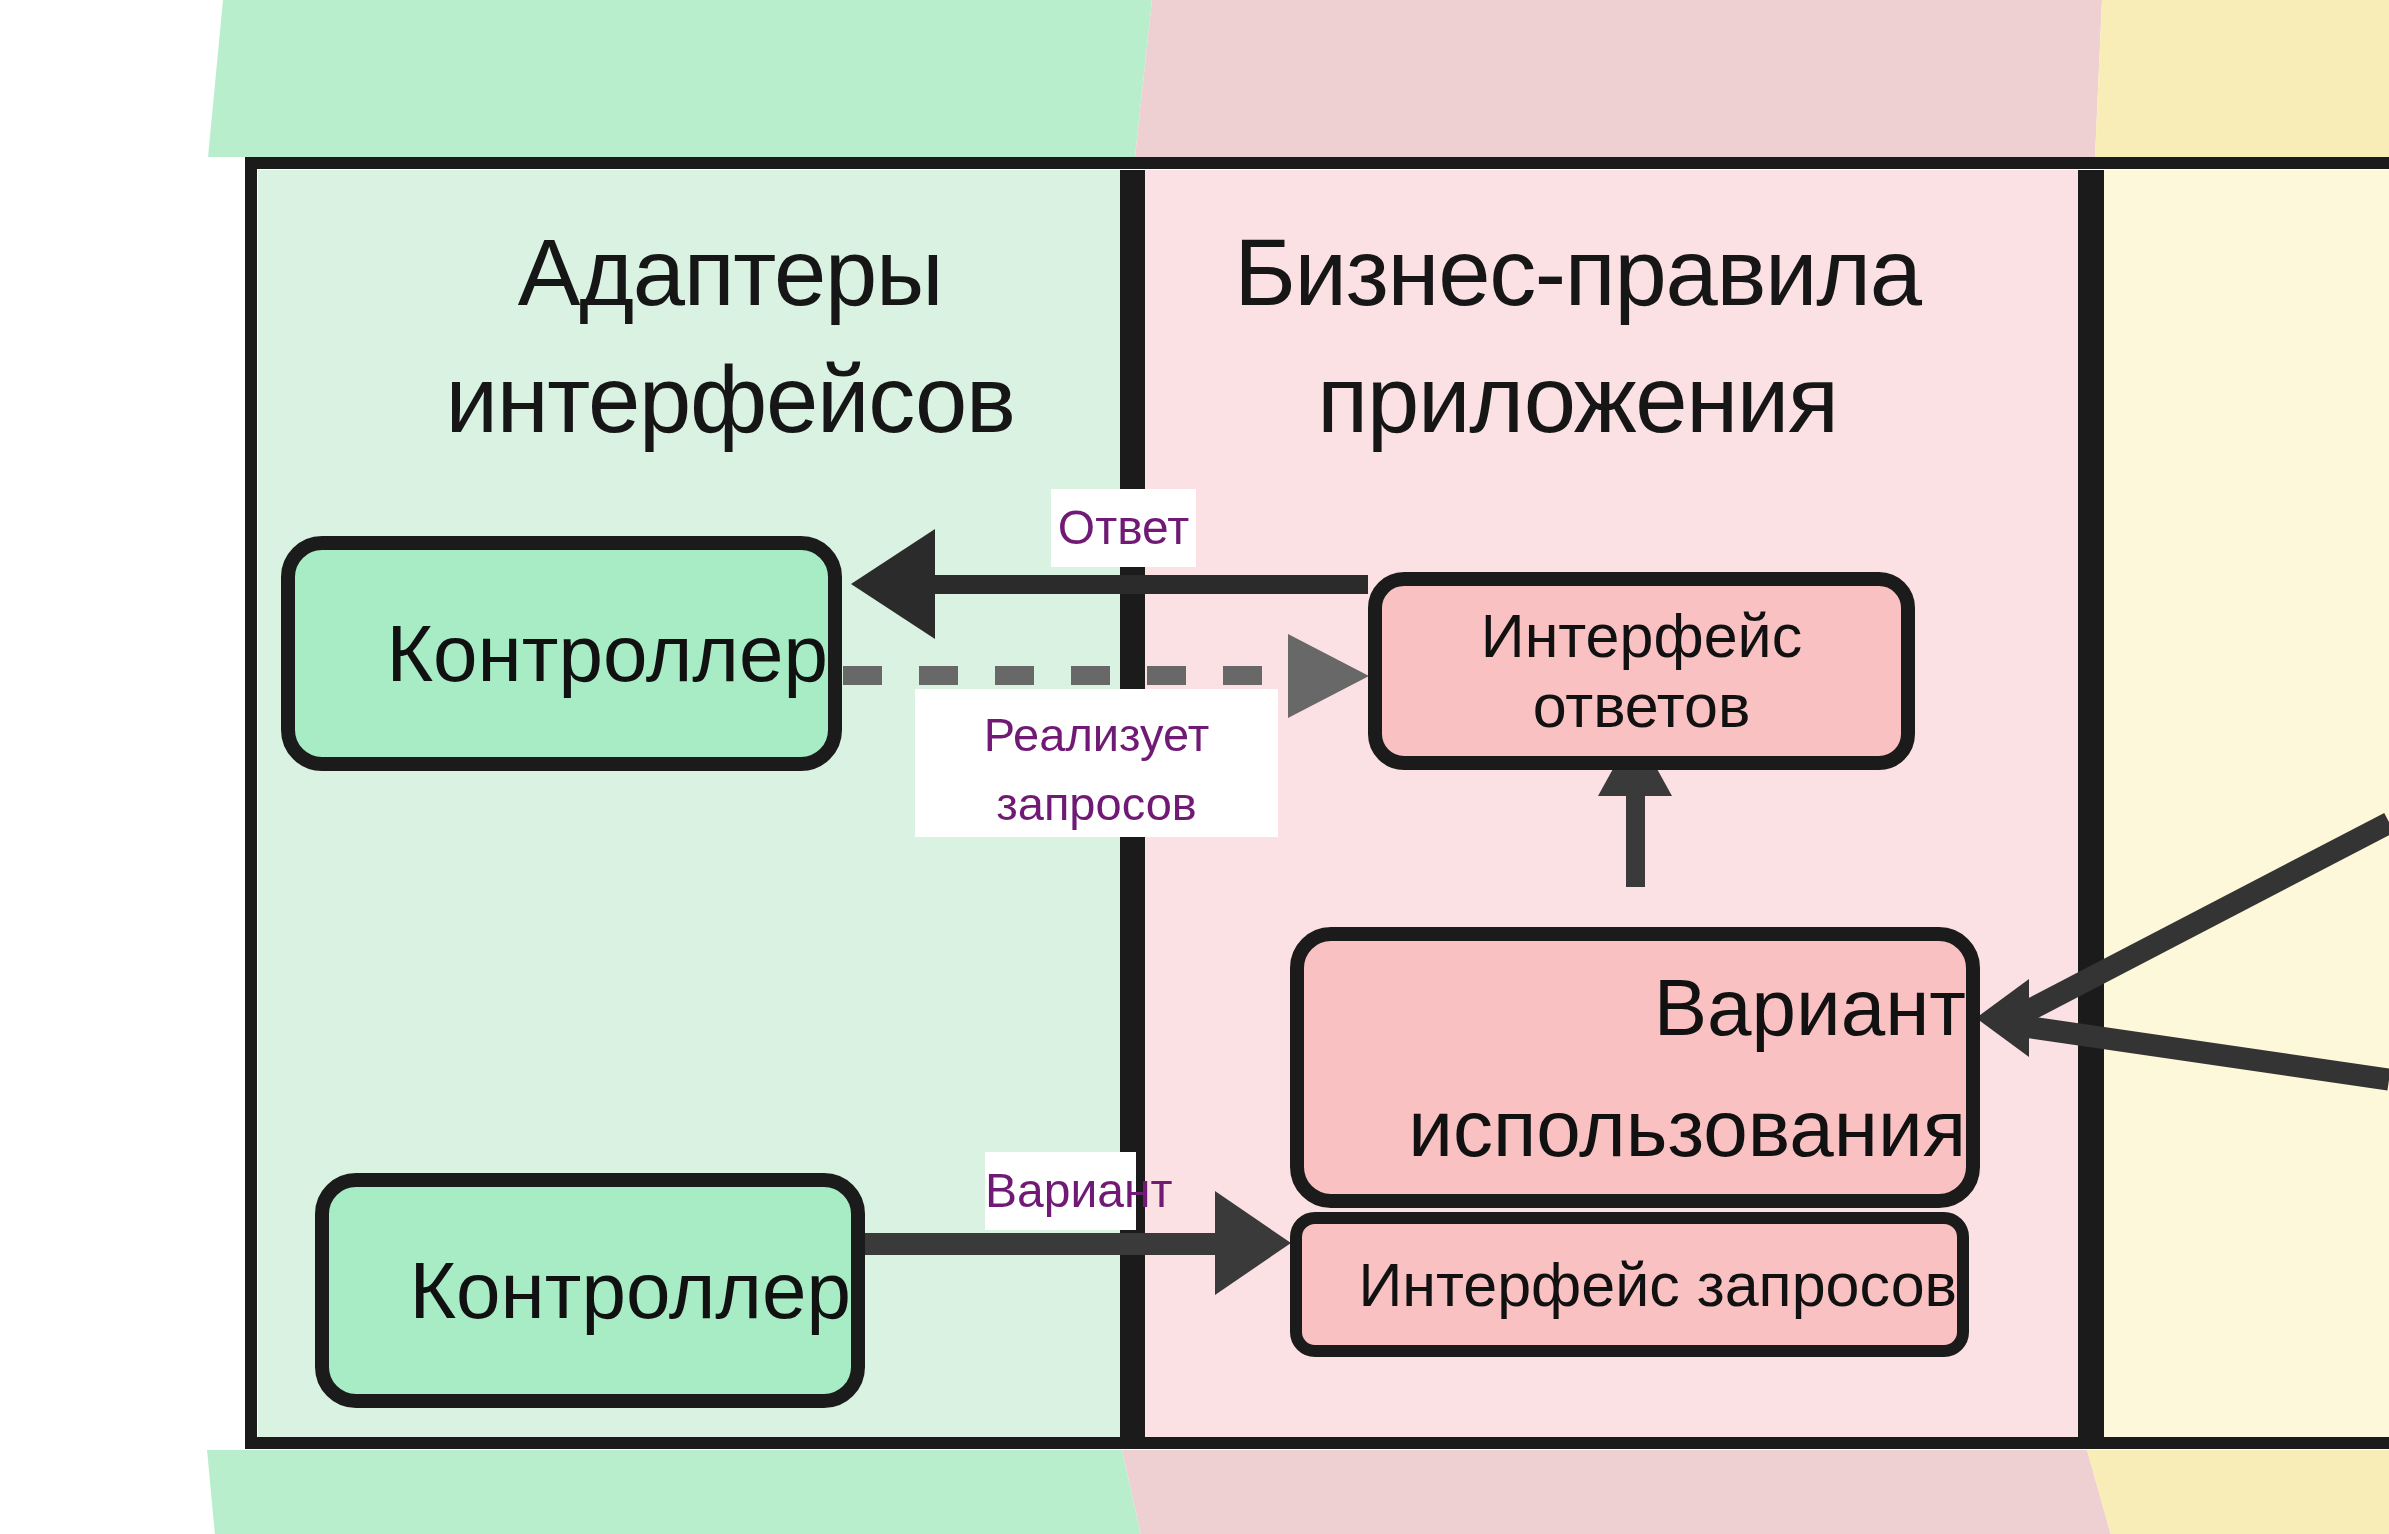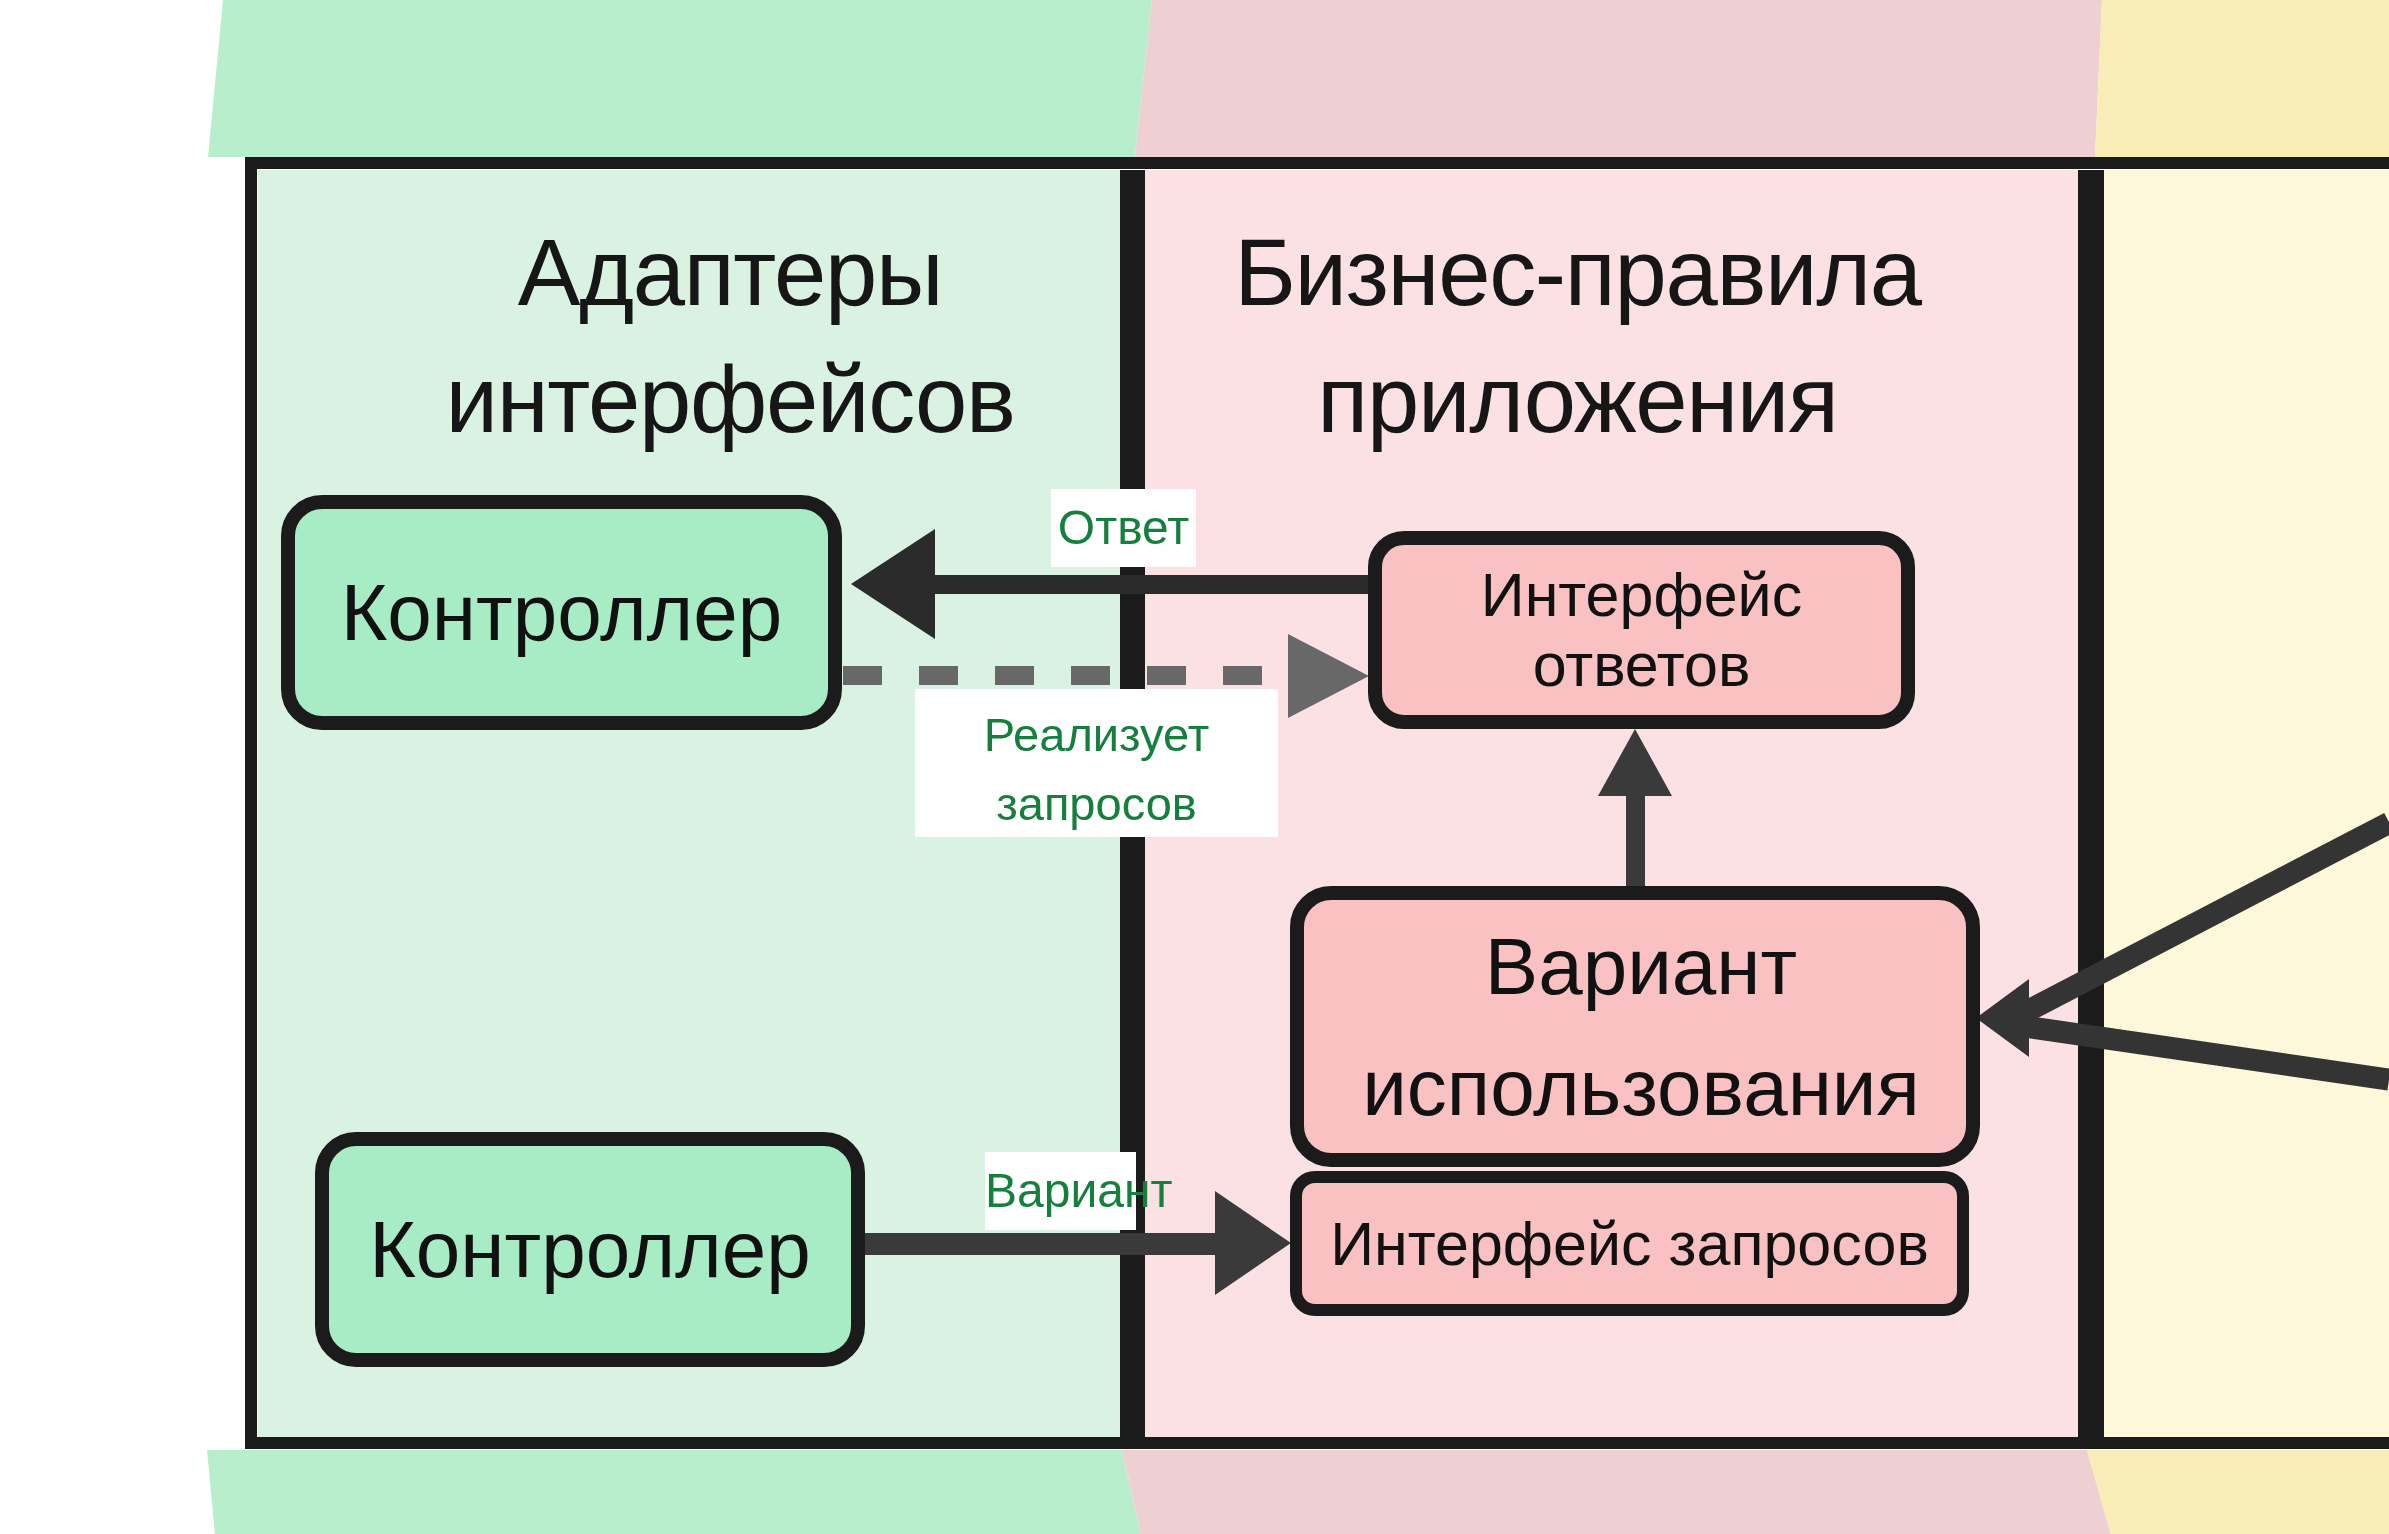--- a/index.html
+++ b/index.html
@@ -30,21 +30,21 @@
   #section-right{left:2104px;width:286px;background:#fdf8d9;}
 
   
   .sec-title{position:absolute;top:209px;font-size:94px;line-height:127px;text-align:center;
              letter-spacing:-1.3px;color:#161616;}
   #title-adapters{left:258px;width:888px;padding-left:56px;box-sizing:border-box;}
   #title-app-rules{left:1145px;width:933px;padding-right:68px;box-sizing:border-box;}
 
   
   .node{position:absolute;border:14px solid #1b1b1b;box-sizing:border-box;border-radius:41px;
-        display:flex;flex-direction:column;align-items:center;justify-content:center;text-align:center;}
+        display:flex;flex-direction:column;align-items:flex-end;justify-content:center;text-align:center;margin-top:41px;}
   .node.green{background:#a7ecc4;}
   .node.pink{background:#f9c1c1;}
   #node-controller-1{left:281px;top:495px;width:561px;height:235px;font-size:80px;}
   #node-controller-2{left:315px;top:1132px;width:550px;height:235px;font-size:80px;}
   #node-response-interface{left:1368px;top:531px;width:547px;height:198px;font-size:61px;border-radius:36px;}
   #node-use-case{left:1290px;top:886px;width:690px;height:281px;font-size:80px;line-height:121px;padding-left:12px;}
   #node-request-interface{left:1290px;top:1171px;width:679px;height:145px;font-size:61px;border-radius:25px;border-width:12.7px;}
 
   
   .line{position:absolute;background:#2e2e2e;}
@@ -67,21 +67,21 @@
   #request-head{left:1215px;top:1191px;border-top:52px solid transparent;border-bottom:52px solid transparent;
                 border-left:76px solid #3a3a3a;}
   
   .diag{position:absolute;height:21.6px;background:#343434;transform-origin:left center;}
   #diag-upper{left:2014px;top:1007px;width:423px;transform:rotate(-27.5deg);}
   #diag-lower{left:2014px;top:1014px;width:379px;transform:rotate(8.3deg);}
   #converge-head{left:1976px;top:979px;border-top:39px solid transparent;border-bottom:39px solid transparent;
                  border-right:53px solid #343434;}
 
   
-  .edge-label{position:absolute;background:#ffffff;text-align:center;color:#15803d;}
+  .edge-label{position:absolute;background:#ffffff;text-align:center;color:#701a75;}
   #label-response{left:1051px;top:489px;width:145px;height:78px;font-size:48px;line-height:78px;}
   #label-implements{left:915px;top:689px;width:363px;height:148px;font-size:47px;line-height:69px;padding-top:11px;box-sizing:border-box;}
   #label-request{left:985px;top:1152px;width:151px;height:78px;font-size:48px;line-height:78px;}
 </style>
 </head>
 <body>
 
 <div id="stage">
 
   <div class="band top" id="band-green-top"></div>

